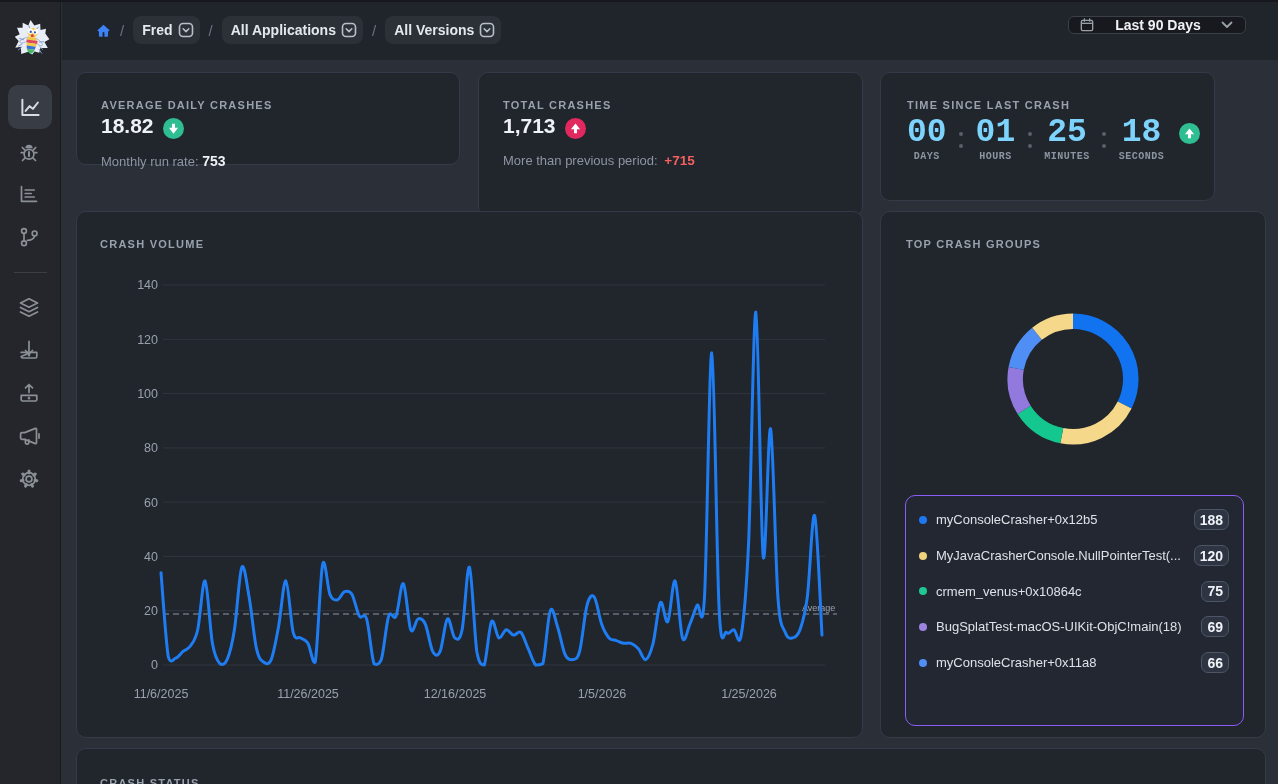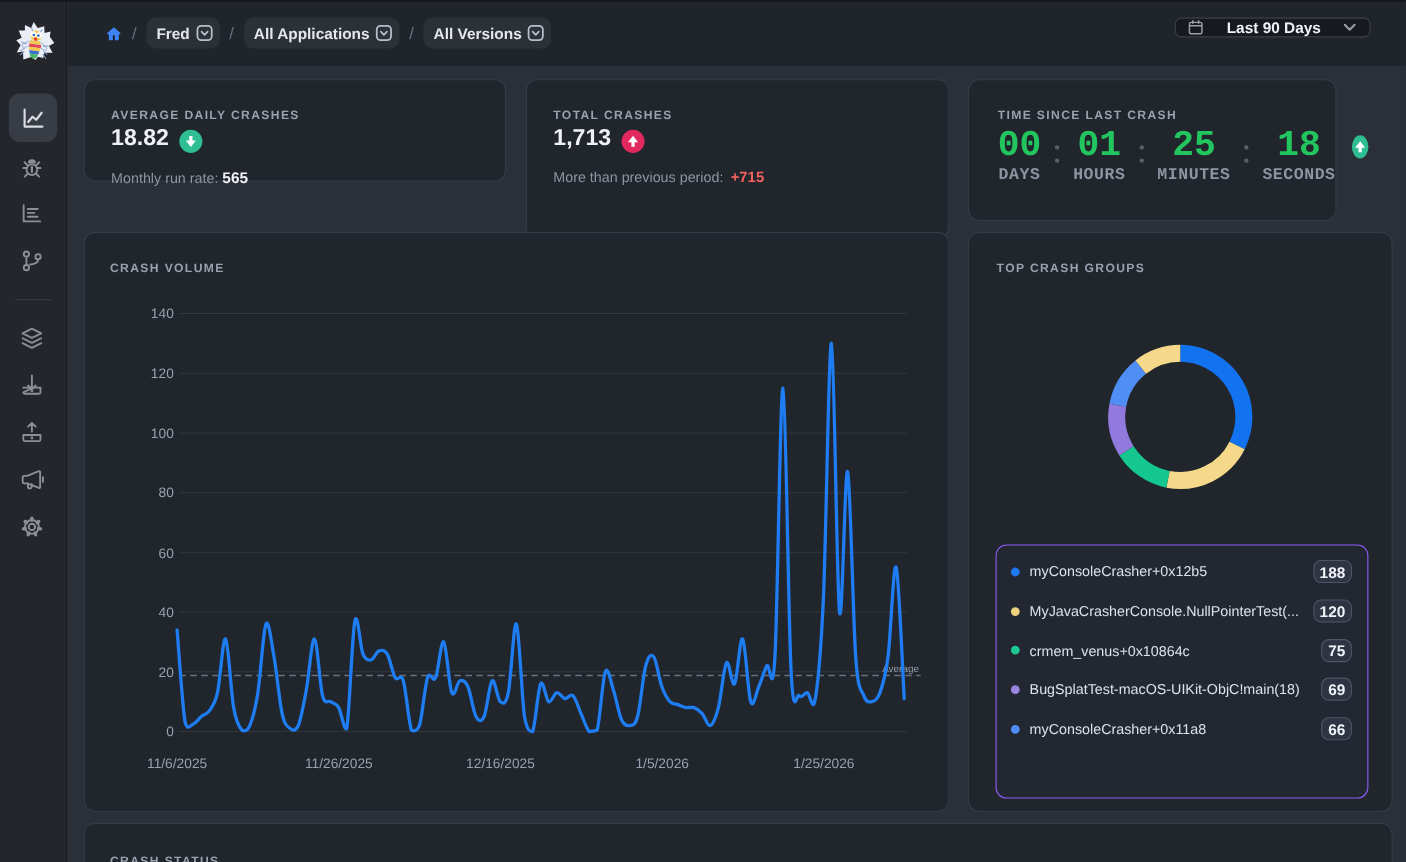--- a/index.html
+++ b/index.html
@@ -15,22 +15,22 @@
 .slash{color:#6a7280;font-size:15px;font-weight:400;padding:0 2px}
 .pill{display:flex;align-items:center;gap:5px;background:#2c3138;border-radius:8px;height:28px;padding:0 6px 0 9px;color:#e4e8ee;font-size:14px;font-weight:700}
 #crumbs{position:absolute;left:96px;top:16px;height:28px;display:flex;align-items:center;gap:7px}
 #datepill{position:absolute;left:1068px;top:16px;width:178px;height:18px;background:#17191e;border:1px solid #3a4047;border-radius:6px;display:flex;align-items:center;padding:0 12px 0 10px;gap:8px}
 #datepill .dtext{color:#eef1f5;font-size:14px;font-weight:700;flex:1;text-align:center}
 .bignum{font-size:21px;font-weight:700;color:#eef1f5;letter-spacing:0px}
 .badge{width:21px;height:21px;border-radius:50%;display:flex;align-items:center;justify-content:center}
 .bgreen{background:#2fbd92}.bred{background:#e1295f}
 
 .tgroup{display:flex;flex-direction:column;align-items:center}
-.tdig{font-family:"Liberation Mono",monospace;font-size:33px;font-weight:700;color:#22c55e;line-height:32px}
-.tlab{font-family:"Liberation Mono",monospace;font-size:15px;font-weight:700;color:#8d95a2;letter-spacing:0.5px;margin-top:2px}
+.tdig{font-family:"Liberation Mono",monospace;font-size:33px;font-weight:700;color:#7dd3fc;line-height:32px}
+.tlab{font-family:"Liberation Mono",monospace;font-size:10px;font-weight:700;color:#8d95a2;letter-spacing:0.5px;margin-top:2px}
 .tcolon{display:flex;flex-direction:column;gap:8px;margin:0 12.5px;padding-top:15px}
 .tcolon i{width:4px;height:4px;border-radius:50%;background:#596069;display:block}
 
 #glist{position:absolute;left:905px;top:495px;width:339px;height:231px;background:#222731;border:1px solid #8b5cf6;border-radius:10px;padding:6px 0}
 .grow{height:35.7px;display:flex;align-items:center;padding:0 14px 0 13px}
 .gdot{width:8px;height:8px;border-radius:50%;margin-right:9px;flex:none}
 .gname{font-size:13px;color:#dde1e8;flex:1;white-space:nowrap;overflow:hidden}
 .gbadge{background:#2e3442;border:1.5px solid #4d5666;border-radius:7px;color:#f0f3f7;font-size:14px;font-weight:700;padding:1.5px 5px;min-width:18px;text-align:right}
 text{font-family:"Liberation Sans",sans-serif}
 </style></head>
@@ -153,21 +153,21 @@
 <div class="card" style="left:76px;top:72px;width:384px;height:93px">
   <div style="position:relative;top:26px;left:24px" class="ctitle">AVERAGE DAILY CRASHES</div>
   <div style="position:relative;left:24px;top:28px;display:flex;align-items:center;gap:9px">
     <span class="bignum">18.82</span>
     <span class="badge bgreen" style="margin-top:5px">
         <svg width="15" height="15" viewBox="0 0 24 24">
           <path d="M9.6 4.3h4.8v6.5h4.9L12 20.2 4.7 10.8h4.9z" fill="#fff"></path>
         </svg>
       </span>
   </div>
-  <div style="position:relative;left:24px;top:42px;font-size:13px;color:#8d95a2">Monthly run rate: <b style="color:#eef1f5;font-size:14px">565</b></div>
+  <div style="position:relative;left:24px;top:42px;font-size:13px;color:#8d95a2">Monthly run rate: <b style="color:#eef1f5;font-size:14px">753</b></div>
 </div>
 <div class="card" style="left:478px;top:72px;width:385px;height:145px">
   <div style="position:relative;top:26px;left:24px" class="ctitle">TOTAL CRASHES</div>
   <div style="position:relative;left:24px;top:28px;display:flex;align-items:center;gap:9px">
     <span class="bignum">1,713</span>
     <span class="badge bred" style="margin-top:5px">
         <svg width="15" height="15" viewBox="0 0 24 24">
           <path d="M9.6 19.7h4.8v-6.5h4.9L12 3.8l-7.3 9.4h4.9z" fill="#fff"></path>
         </svg>
       </span>

